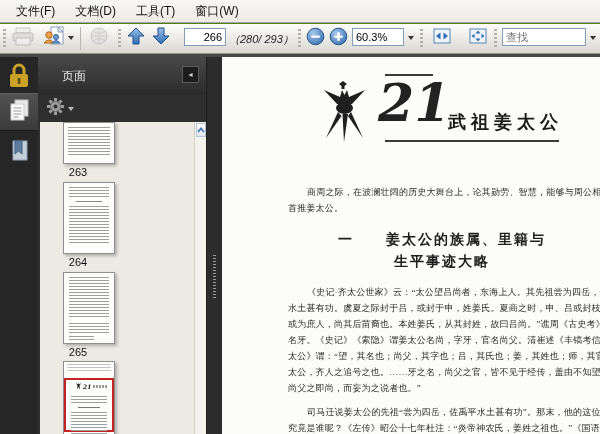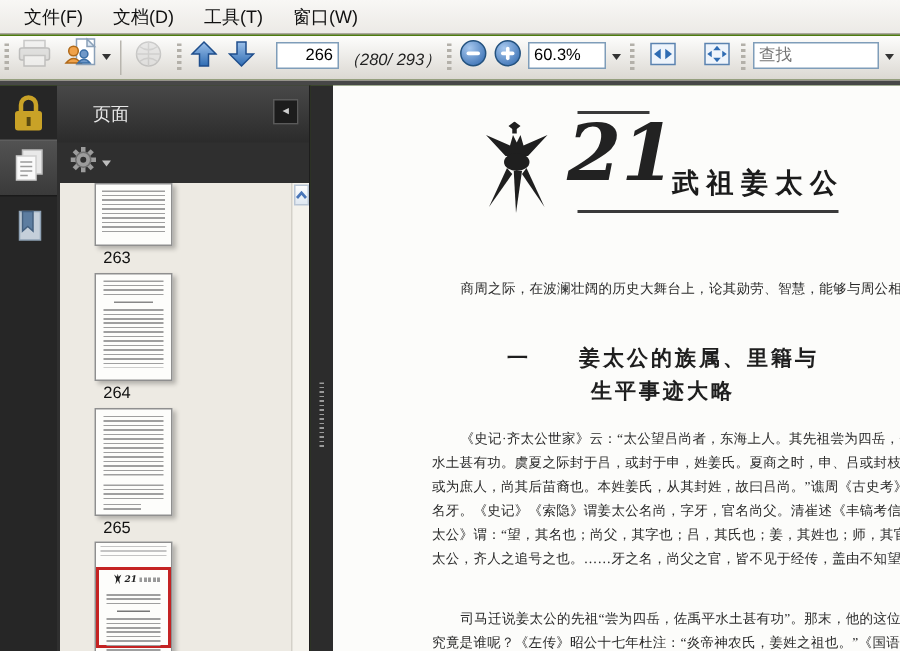--- a/index.html
+++ b/index.html
@@ -347,34 +347,36 @@
       </svg>
     </span>
 
     <div id="chapnum">21</div>
     <div id="chaptitle">武祖姜太公</div>
 
     <div class="rule" style="left:163px;top:83px;width:174px"></div>
 
     <div class="bodyblock" style="top:127px">
       <div class="bl indent">商周之际，在波澜壮阔的历史大舞台上，论其勋劳、智慧，能够与周公相比肩的</div>
+      <div class="bl">首推姜太公。</div>
     </div>
 
     <div id="heading">
       <div class="bl">一　　姜太公的族属、里籍与</div>
       <div class="bl">生平事迹大略</div>
     </div>
 
     <div class="bodyblock" style="top:227px">
       <div class="bl indent">《史记·齐太公世家》云：“太公望吕尚者，东海上人。其先祖尝为四岳，佐禹平</div>
       <div class="bl">水土甚有功。虞夏之际封于吕，或封于申，姓姜氏。夏商之时，申、吕或封枝庶子孙，</div>
       <div class="bl">或为庶人，尚其后苗裔也。本姓姜氏，从其封姓，故曰吕尚。”谯周《古史考》谓姜太公</div>
       <div class="bl">名牙。《史记》《索隐》谓姜太公名尚，字牙，官名尚父。清崔述《丰镐考信录》卷八《齐</div>
       <div class="bl">太公》谓：“望，其名也；尚父，其字也；吕，其氏也；姜，其姓也；师，其官也；公，其爵也；</div>
       <div class="bl">太公，齐人之追号之也。……牙之名，尚父之官，皆不见于经传，盖由不知望之即名、</div>
+      <div class="bl">尚父之即尚，而妄为之说者也。”</div>
     </div>
 
     <div class="bodyblock" style="top:347px">
       <div class="bl indent">司马迁说姜太公的先祖“尝为四岳，佐禹平水土甚有功”。那末，他的这位先祖</div>
       <div class="bl">究竟是谁呢？《左传》昭公十七年杜注：“炎帝神农氏，姜姓之祖也。”《国语·周语下》</div>
     </div>
   </div>
 
 </div>
 

